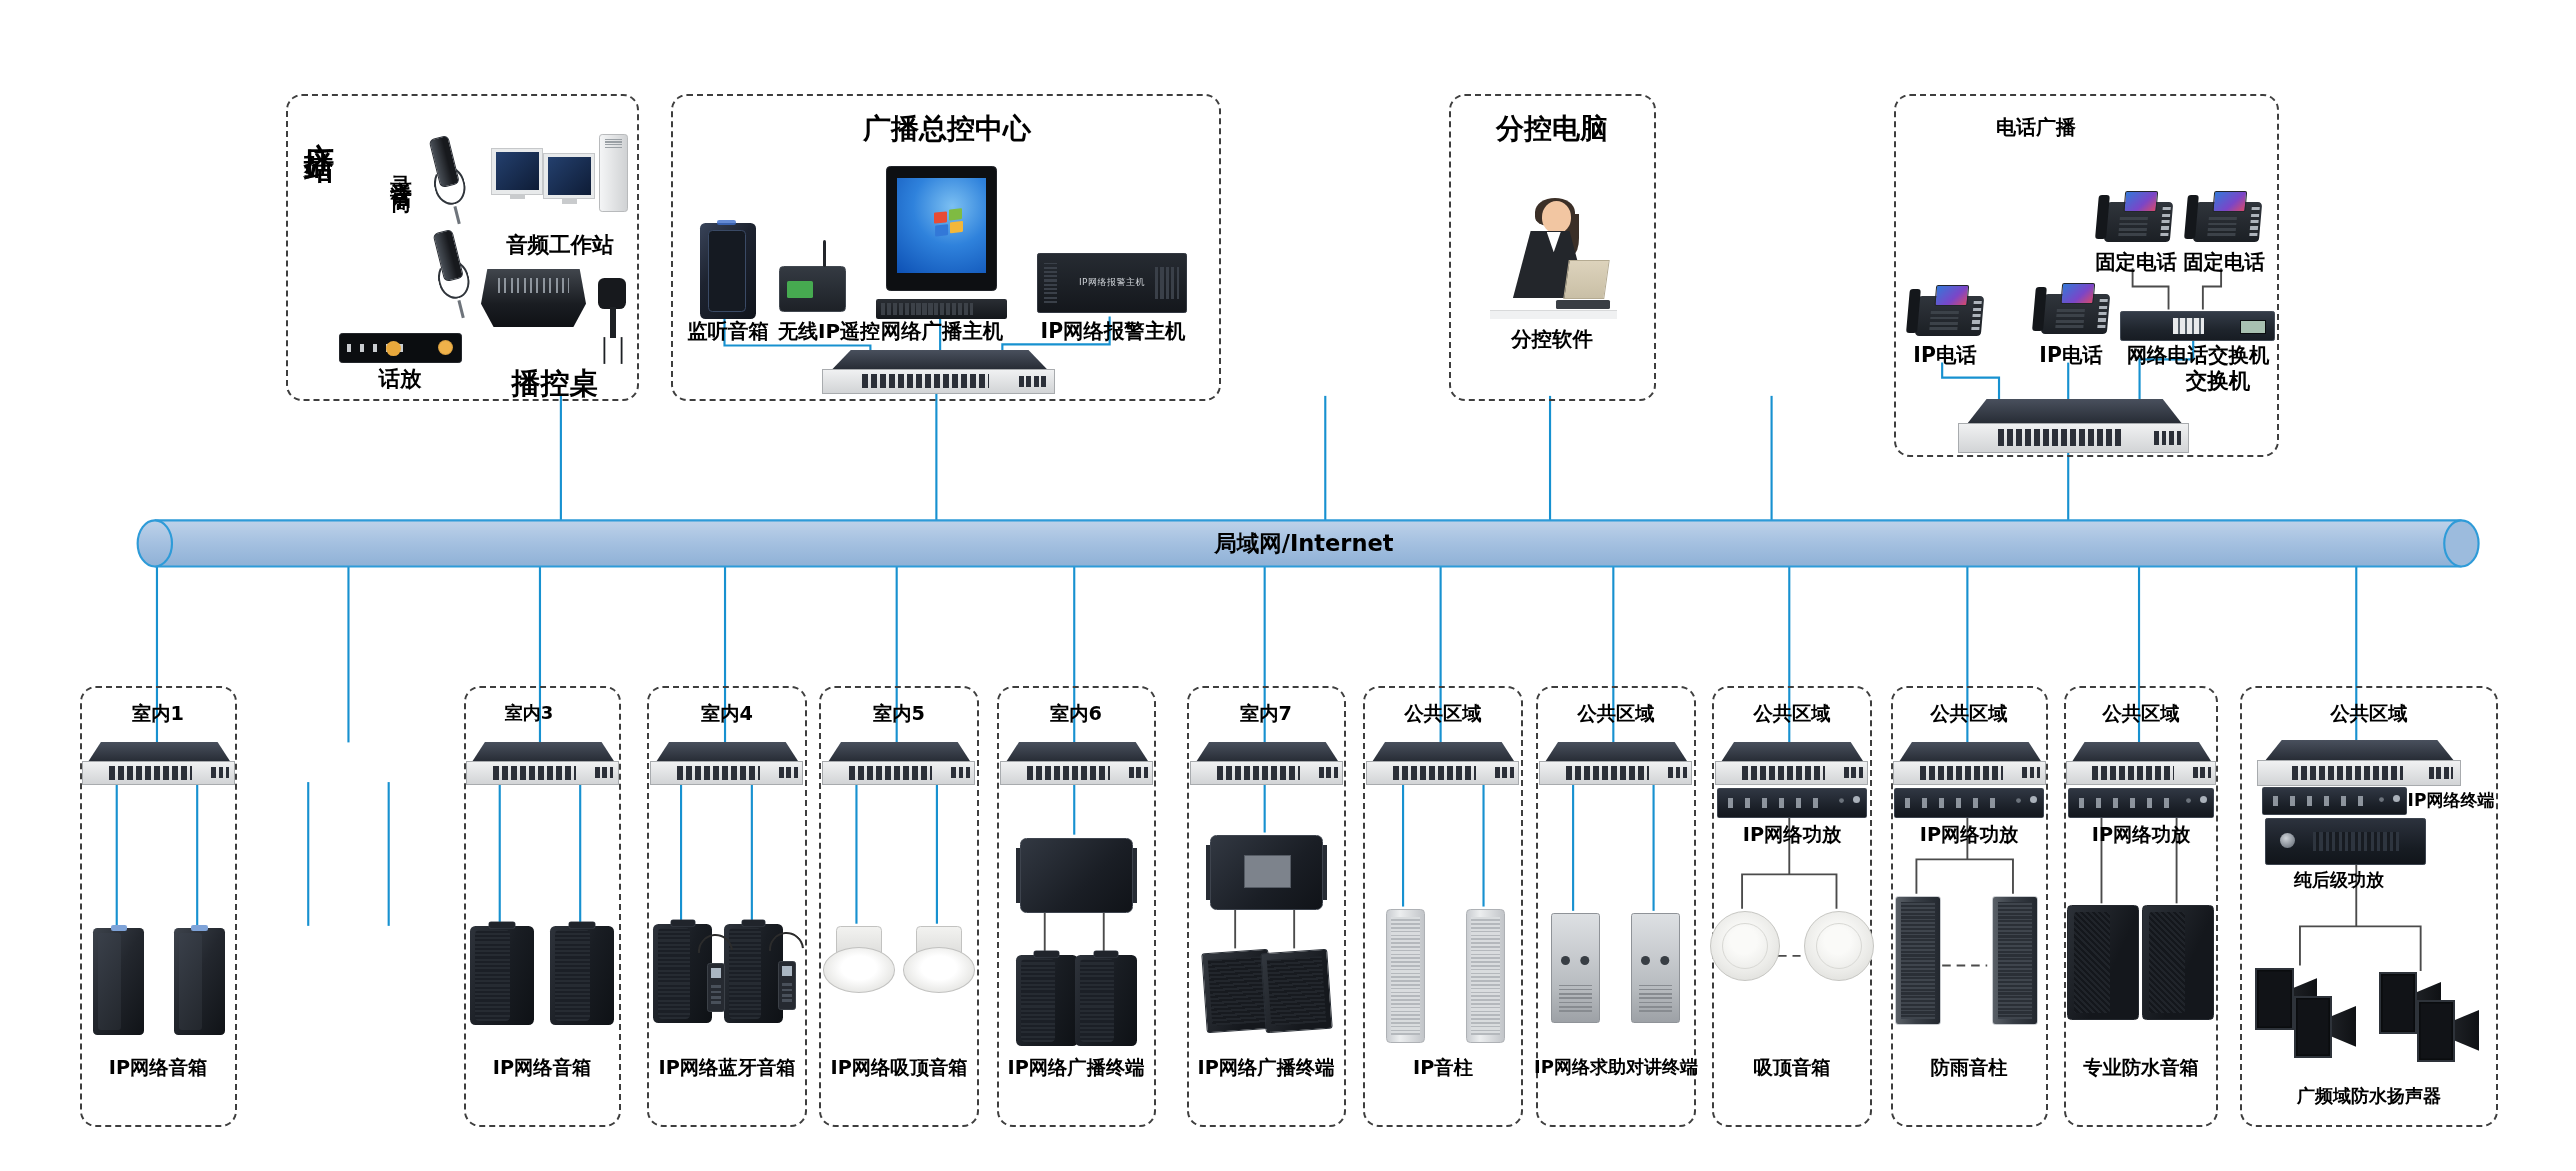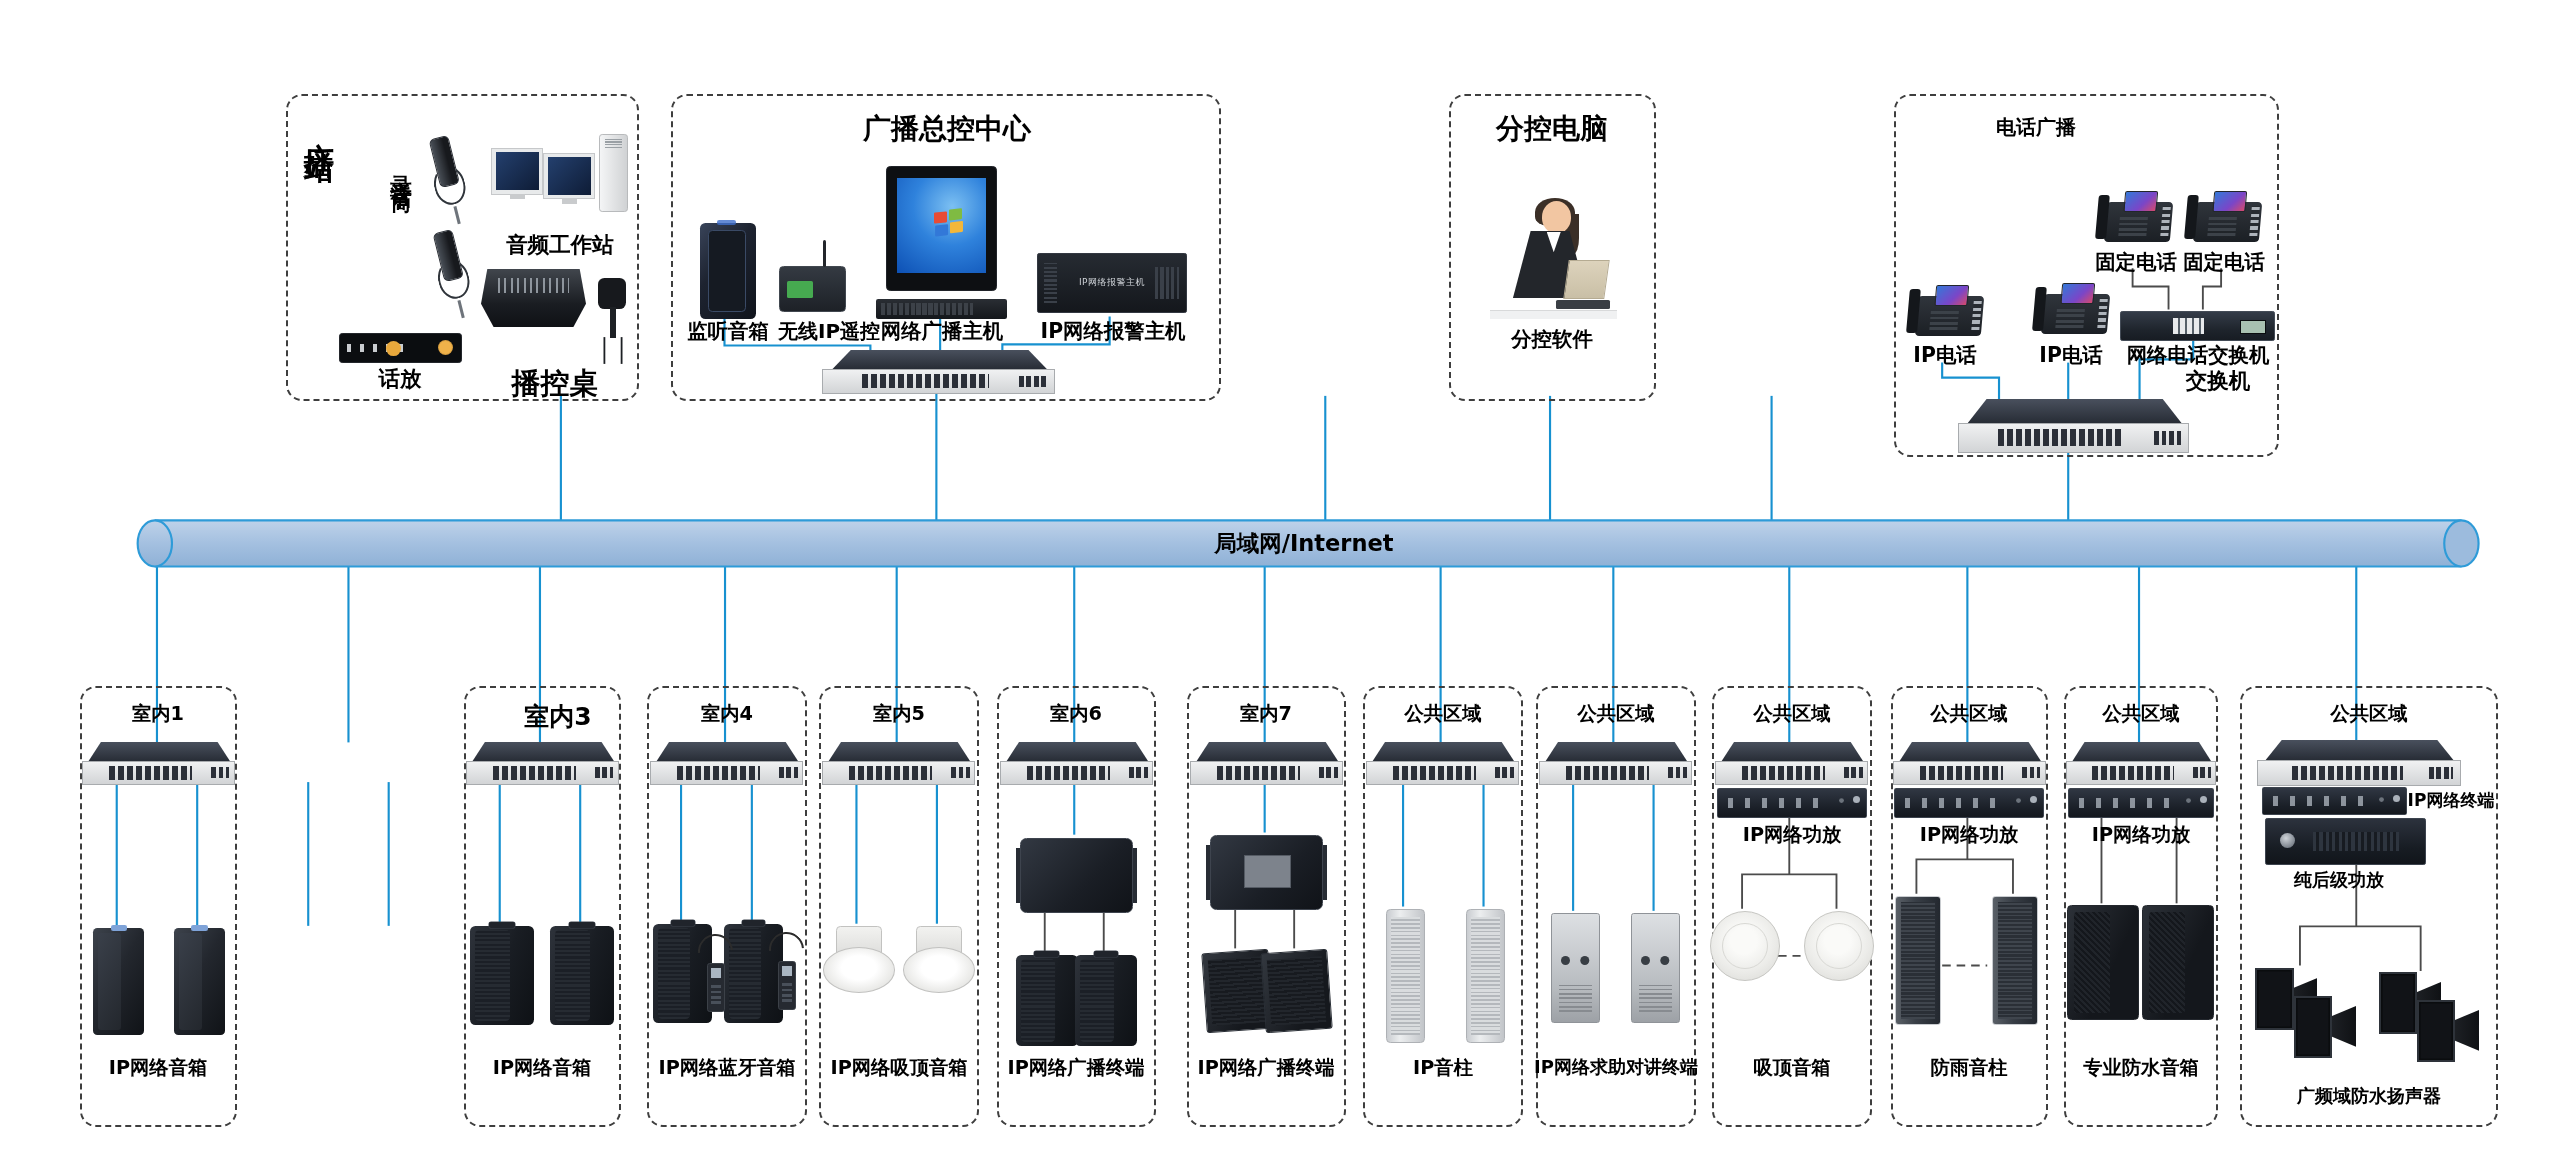--- a/index.html
+++ b/index.html
@@ -336,21 +336,21 @@
         <i class="t"></i>
         <i class="f"></i>
       </div>
     <div class="spk" style="left:11.3px;top:240px;width:51px;height:107px"></div>
     <div class="spk" style="left:92px;top:240px;width:51px;height:107px"></div>
     <div class="tx" style="left:76px;top:369px;font-size:19.3px">IP网络音箱</div>
   </div>
 
 
   <div class="zb" style="left:464px;top:686px;width:153px;height:437px">
-    <div class="tx" style="left:92px;top:15px;font-size:25px">室内3</div>
+    <div class="tx" style="left:63px;top:15px;font-size:18px">室内3</div>
     <div class="sw" style="left:0px;top:54px;width:153px;height:43px">
         <i class="t"></i>
         <i class="f"></i>
       </div>
     <div class="wspk" style="left:3.8px;top:238px;width:64px;height:99px"></div>
     <div class="wspk" style="left:84px;top:238px;width:64px;height:99px"></div>
     <div class="tx" style="left:76px;top:369px;font-size:19.3px">IP网络音箱</div>
   </div>
 
   <div class="zb" style="left:647px;top:686px;width:156px;height:437px">

